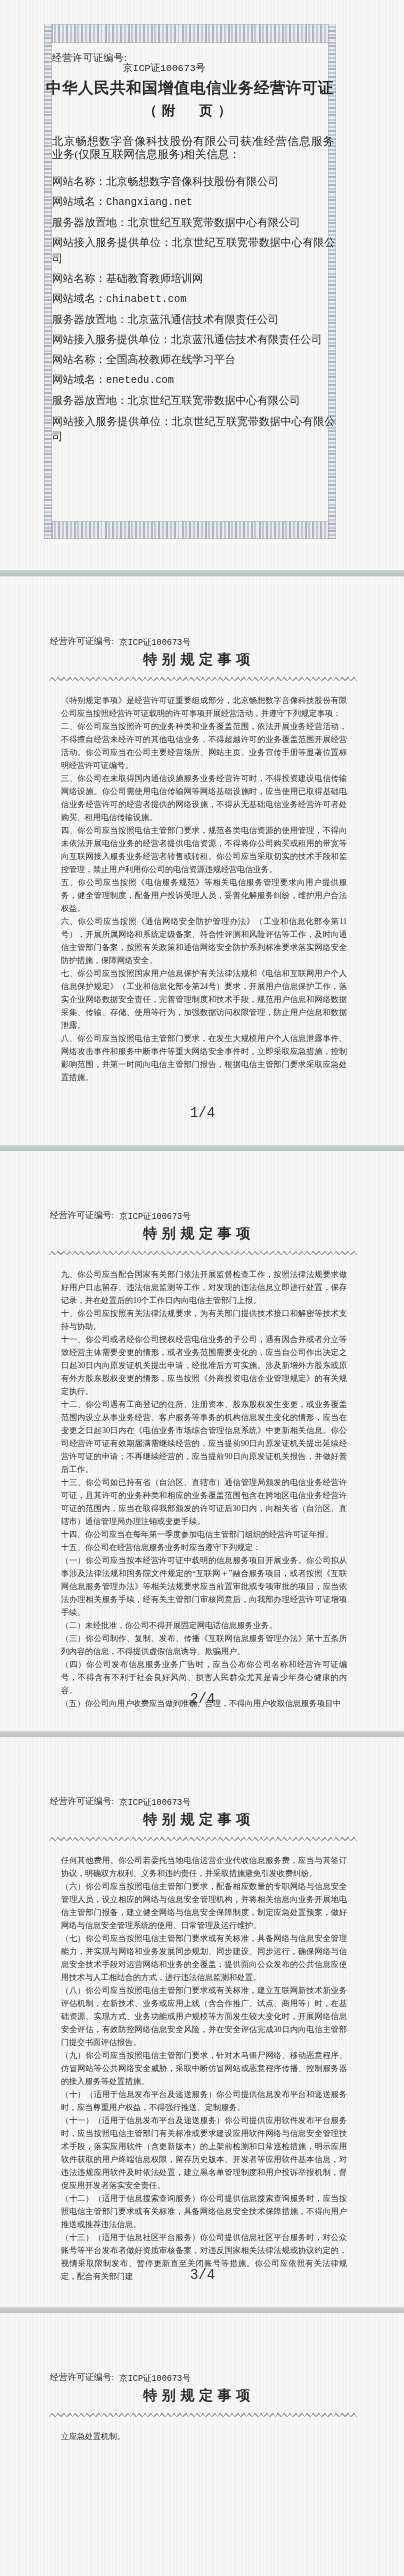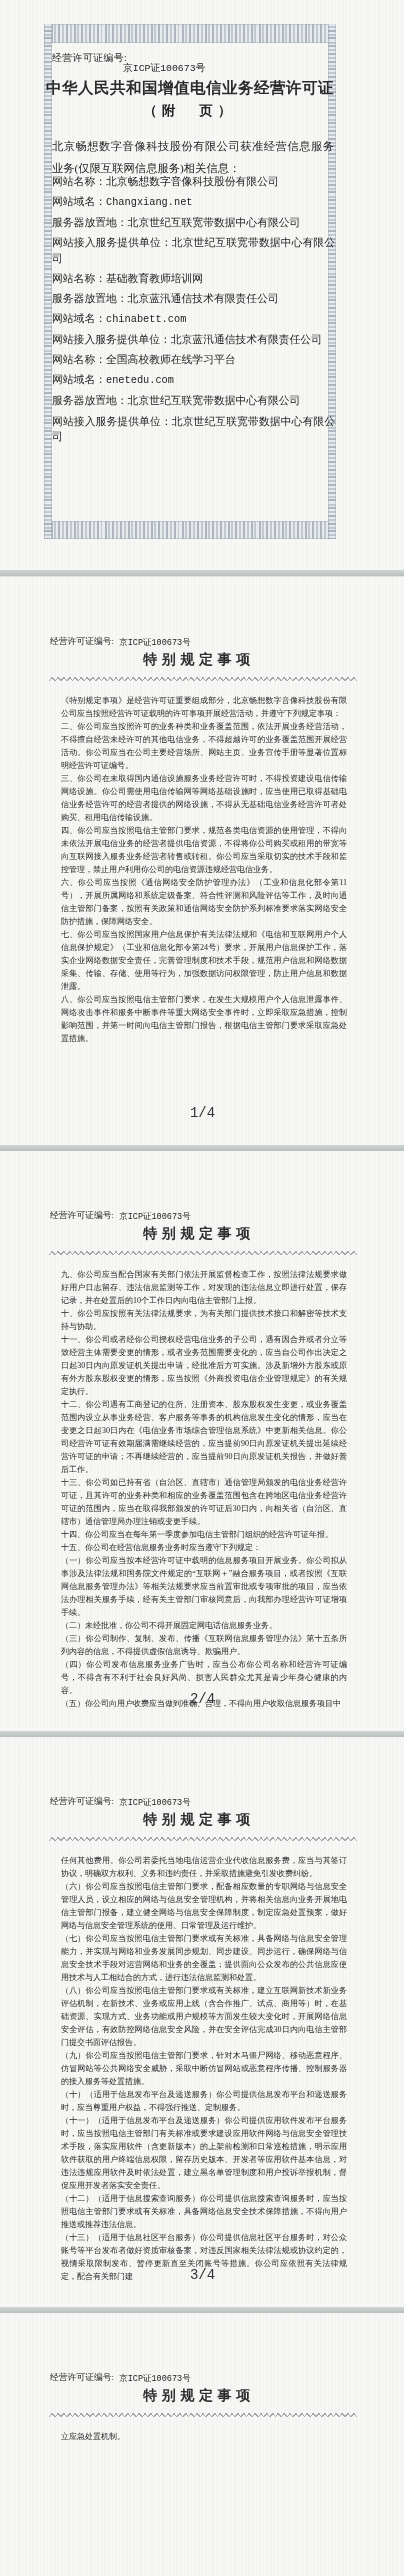--- a/index.html
+++ b/index.html
@@ -22,21 +22,21 @@
   .band-l{left:0;top:0;bottom:0;width:7.7px;}
   .band-r{right:0;top:0;bottom:0;width:7.7px;}
   
   .p1-lic-label{position:absolute;left:52px;top:52px;font-size:9.8px;letter-spacing:0.5px;}
   .p1-lic-value{position:absolute;left:123px;top:62px;font-size:9.8px;font-family:"Liberation Mono","DejaVu Sans Mono",monospace;}
   .p1-title{position:absolute;left:44px;top:78px;width:292px;margin:0;text-align:center;
             font-size:15.5px;font-weight:700;letter-spacing:0.5px;color:#2b2b2b;}
   .p1-subtitle{position:absolute;left:44px;top:102px;width:292px;text-align:center;
                font-size:13.4px;font-weight:700;letter-spacing:5.2px;}
   .p1-intro{position:absolute;left:52px;top:135px;width:282px;margin:0;
-            font-size:11.3px;line-height:22px;text-align:justify;}
+            font-size:11.3px;line-height:13px;text-align:justify;}
   .p1-entries{position:absolute;left:52px;top:174px;width:283px;}
   .entry{font-size:10.8px;line-height:15.5px;margin-bottom:4.6px;text-align:justify;}
   .entry .mono{font-family:"Liberation Mono","DejaVu Sans Mono",monospace;font-size:10.3px;}
   
   .prov-lic{position:absolute;left:50px;top:59px;font-size:8.8px;}
   .prov-lic .val{margin-left:5.2px;font-family:"Liberation Mono","DejaVu Sans Mono",monospace;font-size:8.5px;position:relative;top:1px;}
   .prov-title{position:absolute;left:0;top:74px;width:398px;margin:0;text-align:center;
               font-size:14px;font-weight:700;letter-spacing:4.6px;color:#2e2e2e;}
   .zigzag{position:absolute;left:49px;top:100px;width:308px;height:4.1px;opacity:.75;
           background:
@@ -64,22 +64,22 @@
     <span class="p1-lic-value">京ICP证100673号</span>
     <h1 class="p1-title">中华人民共和国增值电信业务经营许可证</h1>
     <div class="p1-subtitle">（附　页）</div>
     <p class="p1-intro">北京畅想数字音像科技股份有限公司获准经营信息服务业务(仅限互联网信息服务)相关信息：</p>
     <div class="p1-entries">
       <div class="entry"><span>网站名称：</span><span>北京畅想数字音像科技股份有限公司</span></div>
       <div class="entry"><span>网站域名：</span><span class="mono">Changxiang.net</span></div>
       <div class="entry"><span>服务器放置地：</span><span>北京世纪互联宽带数据中心有限公司</span></div>
       <div class="entry"><span>网站接入服务提供单位：</span><span>北京世纪互联宽带数据中心有限公司</span></div>
       <div class="entry"><span>网站名称：</span><span>基础教育教师培训网</span></div>
+      <div class="entry"><span>网站域名：</span><span class="mono">chinabett.com</span></div>
       <div class="entry"><span>服务器放置地：</span><span>北京蓝汛通信技术有限责任公司</span></div>
-      <div class="entry"><span>网站域名：</span><span class="mono">chinabett.com</span></div>
       <div class="entry"><span>网站接入服务提供单位：</span><span>北京蓝汛通信技术有限责任公司</span></div>
       <div class="entry"><span>网站名称：</span><span>全国高校教师在线学习平台</span></div>
       <div class="entry"><span>网站域名：</span><span class="mono">enetedu.com</span></div>
       <div class="entry"><span>服务器放置地：</span><span>北京世纪互联宽带数据中心有限公司</span></div>
       <div class="entry"><span>网站接入服务提供单位：</span><span>北京世纪互联宽带数据中心有限公司</span></div>
     </div>
   </div>
 
   <div class="sep" style="top:570px"></div>
 
@@ -87,20 +87,21 @@
     <div class="prov-lic">
       <span>经营许可证编号:</span><span class="val">京ICP证100673号</span>
     </div>
     <h2 class="prov-title">特别规定事项</h2>
     <div class="zigzag"></div>
     <div class="prov-body">
       <p>《特别规定事项》是经营许可证重要组成部分，北京畅想数字音像科技股份有限公司应当按照经营许可证载明的许可事项开展经营活动，并遵守下列规定事项：</p>
       <p>二、你公司应当按照许可的业务种类和业务覆盖范围，依法开展业务经营活动，不得擅自经营未经许可的其他电信业务，不得超越许可的业务覆盖范围开展经营活动。你公司应当在公司主要经营场所、网站主页、业务宣传手册等显著位置标明经营许可证编号。</p>
       <p>三、你公司在未取得国内通信设施服务业务经营许可时，不得投资建设电信传输网络设施。你公司需使用电信传输网等网络基础设施时，应当使用已取得基础电信业务经营许可的经营者提供的网络设施，不得从无基础电信业务经营许可者处购买、租用电信传输设施。</p>
       <p>四、你公司应当按照电信主管部门要求，规范各类电信资源的使用管理，不得向未依法开展电信业务的经营者提供电信资源，不得将你公司购买或租用的带宽等向互联网接入服务业务经营者转售或转租。你公司应当采取切实的技术手段和监控管理，禁止用户利用你公司的电信资源违规经营电信业务。</p>
+      <p>五、你公司应当按照《电信服务规范》等相关电信服务管理要求向用户提供服务，健全管理制度，配备用户投诉受理人员，妥善化解服务纠纷，维护用户合法权益。</p>
       <p>六、你公司应当按照《通信网络安全防护管理办法》（工业和信息化部令第11号），开展所属网络和系统定级备案、符合性评测和风险评估等工作，及时向通信主管部门备案，按照有关政策和通信网络安全防护系列标准要求落实网络安全防护措施，保障网络安全。</p>
       <p>七、你公司应当按照国家用户信息保护有关法律法规和《电信和互联网用户个人信息保护规定》（工业和信息化部令第24号）要求，开展用户信息保护工作，落实企业网络数据安全责任，完善管理制度和技术手段，规范用户信息和网络数据采集、传输、存储、使用等行为，加强数据访问权限管理，防止用户信息和数据泄露。</p>
       <p>八、你公司应当按照电信主管部门要求，在发生大规模用户个人信息泄露事件、网络攻击事件和服务中断事件等重大网络安全事件时，立即采取应急措施，控制影响范围，并第一时间向电信主管部门报告，根据电信主管部门要求采取应急处置措施。</p>
     </div>
     <div class="page-no">1/4</div>
   </div>
 
   <div class="sep" style="top:1145px"></div>
 
   <div class="sheet" style="top:1151px;height:580px">

